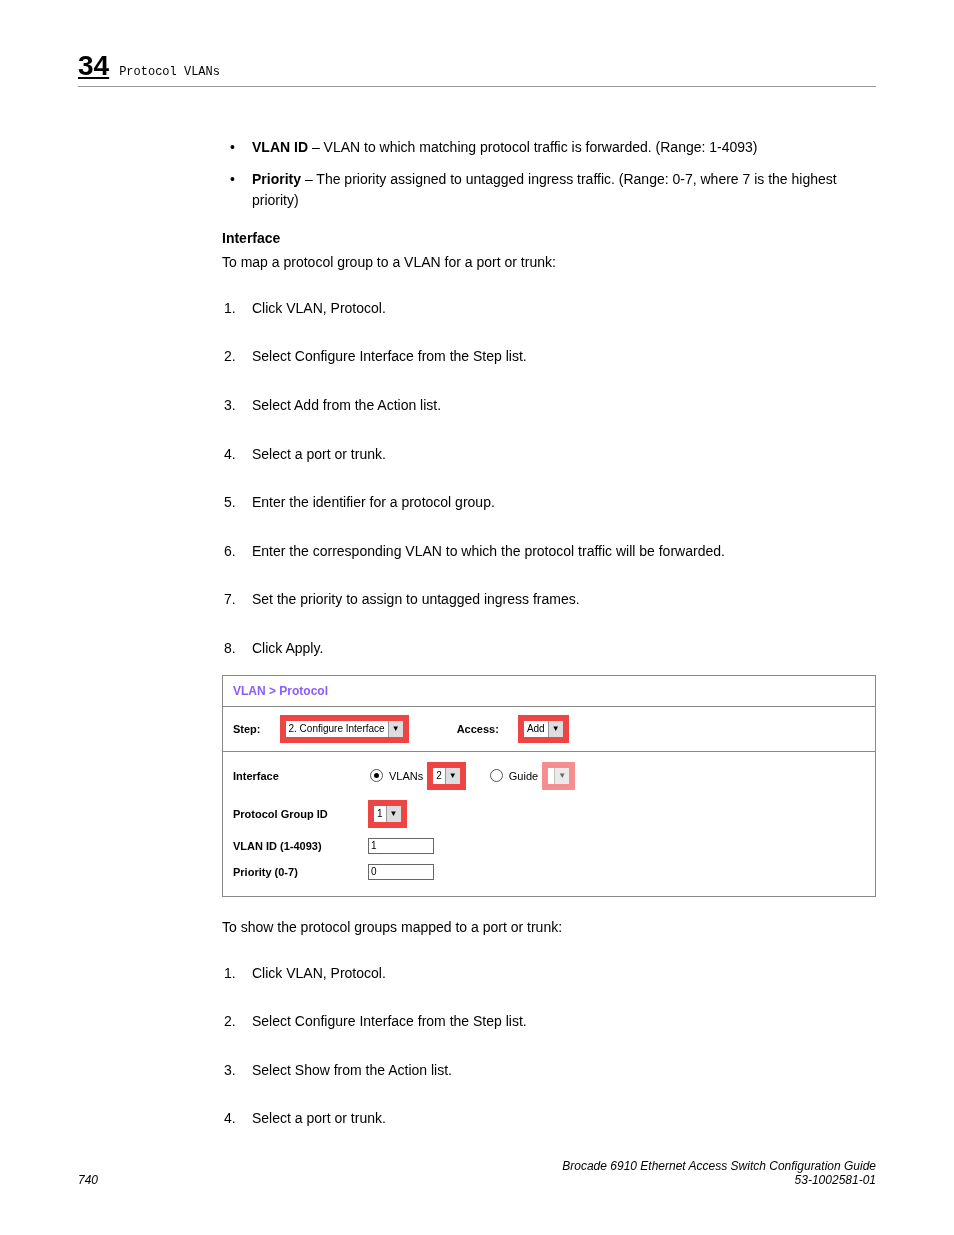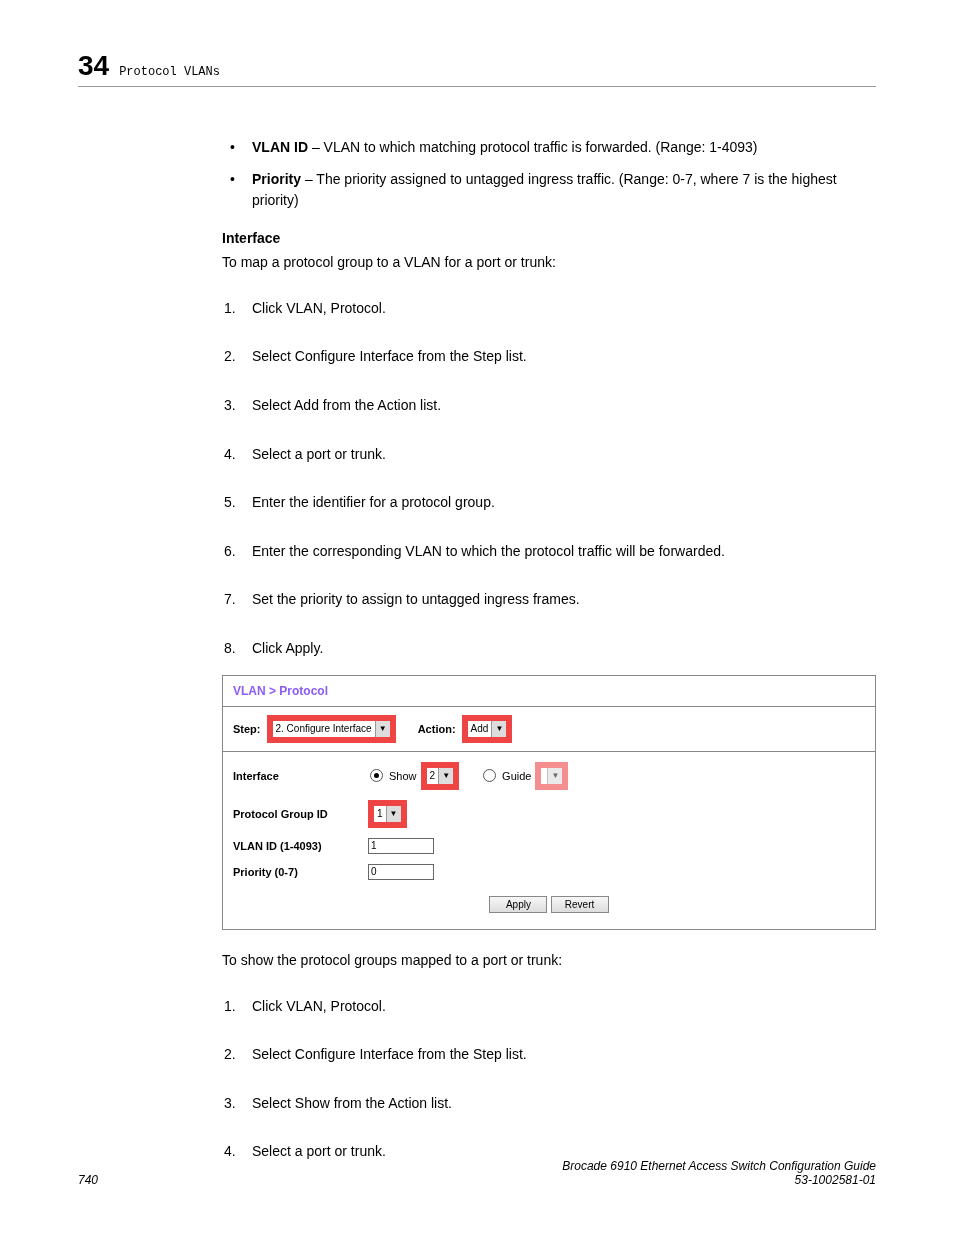--- a/index.html
+++ b/index.html
@@ -20,20 +20,21 @@
     display: flex;
     align-items: baseline;
     border-bottom: 1px solid #999;
     padding-bottom: 4px;
     margin-bottom: 50px;
   }
   .chapter-number {
     font-size: 28px;
     font-weight: bold;
     margin-right: 10px;
+    text-decoration: underline;
   }
   .header-title {
     font-size: 12px;
     font-family: Liberation Mono, monospace;
   }
   .content {
     margin-left: 144px;
   }
   ul.bullets {
     list-style: none;
@@ -100,21 +101,21 @@
     font-weight: bold;
     font-size: 12px;
     padding: 8px 10px;
     border-bottom: 1px solid #888;
   }
   .panel-toolbar {
     padding: 8px 10px;
     border-bottom: 1px solid #888;
     display: flex;
     align-items: center;
-    gap: 6px;
+    gap: 19px;
   }
   .panel-toolbar .lbl {
     font-weight: bold;
   }
   .panel-body {
     padding: 10px 10px 6px 10px;
   }
   .form-row {
     display: flex;
     align-items: center;
@@ -240,32 +241,32 @@
 
     <div class="panel">
       <div class="panel-title">VLAN &gt; Protocol</div>
       <div class="panel-toolbar">
         <span class="lbl">Step:</span>
         <span class="select">
           <span>2. Configure Interface</span>
           <span class="sel-arrow">▼</span>
         </span>
         <span style="width:10px"></span>
-        <span class="lbl">Action:</span>
+        <span class="lbl">Access:</span>
         <span class="select">
           <span>Add</span>
           <span class="sel-arrow">▼</span>
         </span>
       </div>
       <div class="panel-body">
 
         <div class="form-row">
           <span class="flabel">Interface</span>
           <span class="radio checked"></span>
-          <span style="margin:0 4px">Show</span>
+          <span style="margin:0 4px">VLANs</span>
           <span class="select" style="min-width:14px">
             <span>2</span>
             <span class="sel-arrow">▼</span>
           </span>
           <span style="width:22px"></span>
           <span class="radio"></span>
           <span style="margin:0 4px">Guide</span>
           <span class="select" style="min-width:14px;opacity:0.6">
             <span> </span>
             <span class="sel-arrow">▼</span>
@@ -283,24 +284,20 @@
         <div class="form-row">
           <span class="flabel">VLAN ID (1-4093)</span>
           <span class="txtbox">1</span>
         </div>
 
         <div class="form-row">
           <span class="flabel">Priority (0-7)</span>
           <span class="txtbox">0</span>
         </div>
 
-        <div class="btnrow">
-          <span class="btn">Apply</span>
-          <span class="btn">Revert</span>
-        </div>
       </div>
     </div>
 
     <div class="intro-line">To show the protocol groups mapped to a port or trunk:</div>
     <ol class="steps">
       <li>Click VLAN, Protocol.</li>
       <li>Select Configure Interface from the Step list.</li>
       <li>Select Show from the Action list.</li>
       <li>Select a port or trunk.</li>
     </ol>

